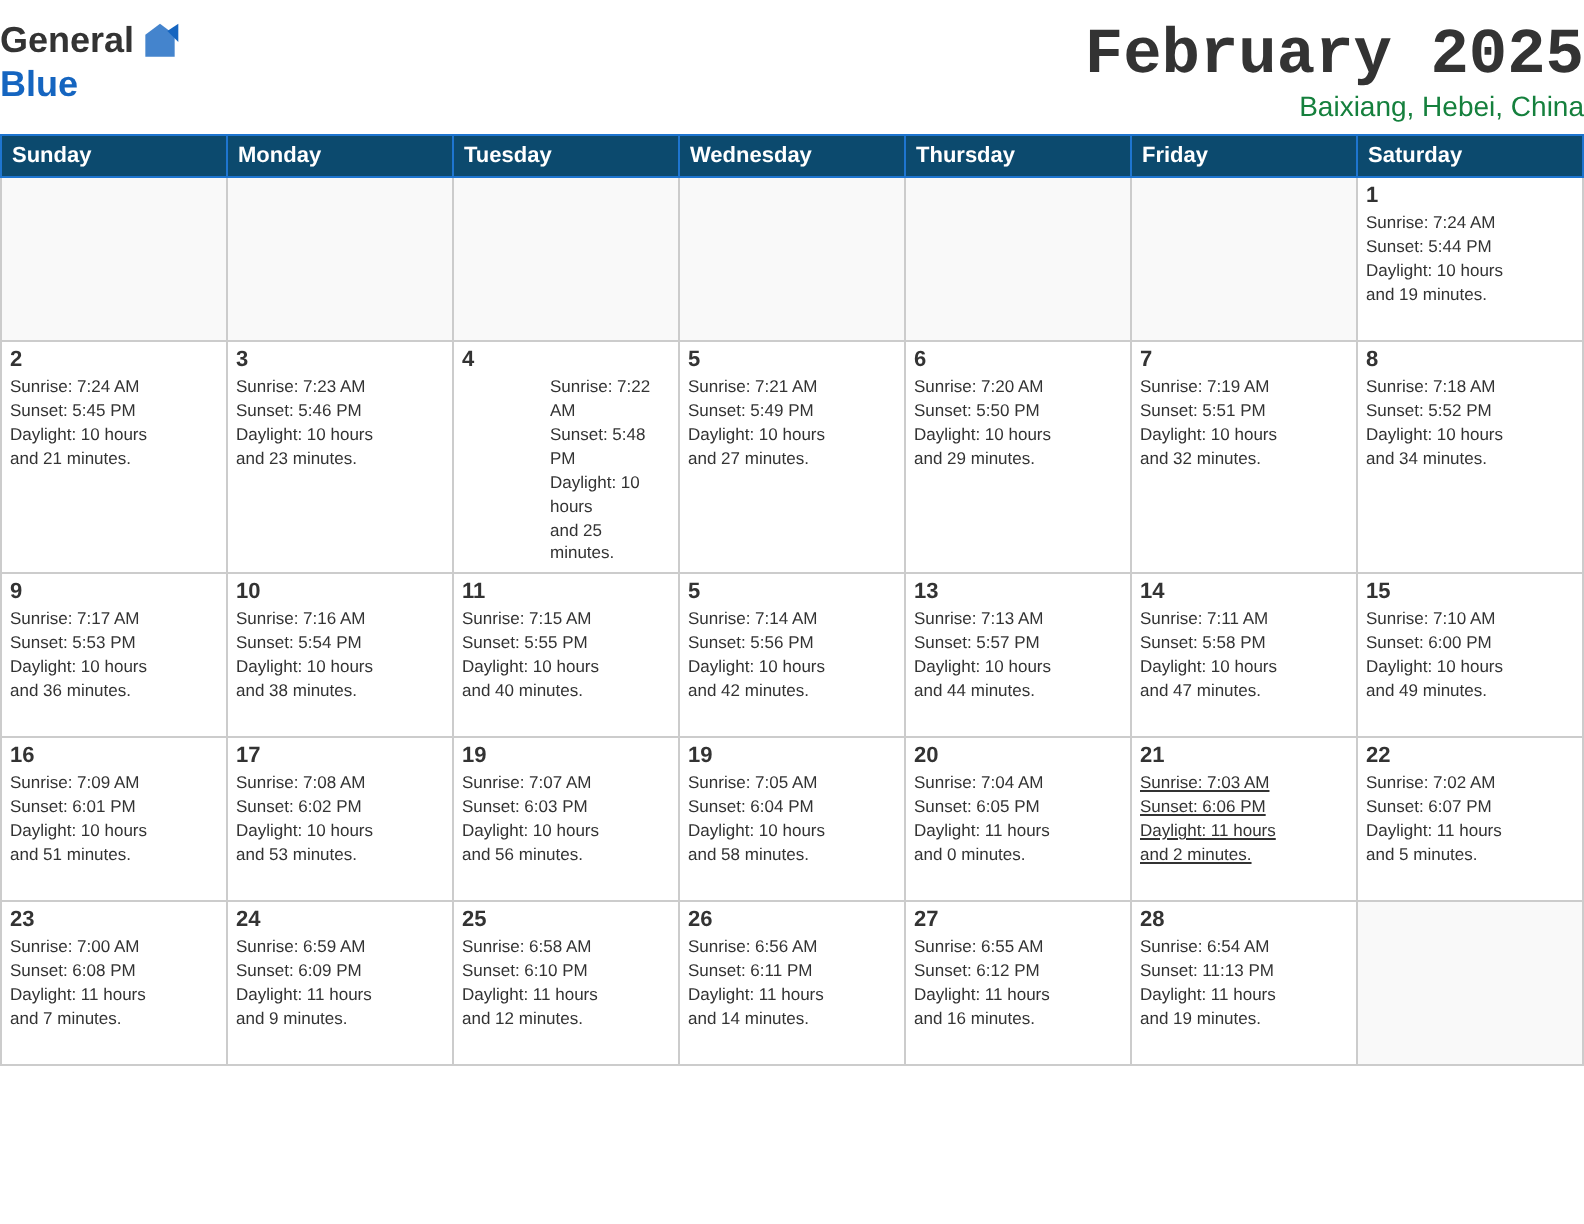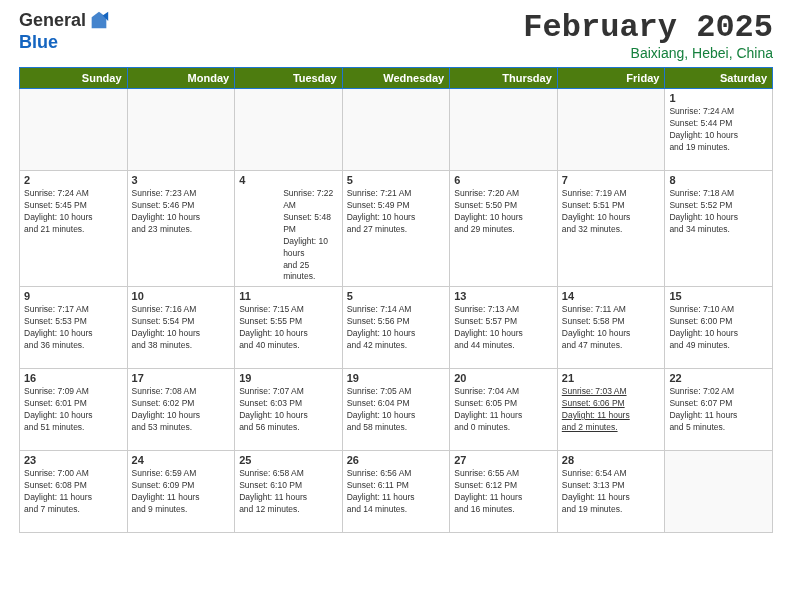--- a/index.html
+++ b/index.html
@@ -6,21 +6,21 @@
     body {
       font-family: Arial, sans-serif;
       background: #fff;
       width: 792px;
       height: 612px;
       overflow: hidden;
     }
     .page {
       width: 792px;
       height: 612px;
-      padding: 10px 19px;
+      padding: 10px 0;
       border-radius: 13px;
     }
     .header {
       display: flex;
       justify-content: space-between;
       align-items: flex-start;
       margin-bottom: 6px;
     }
     .logo {
       display: flex;
@@ -51,26 +51,26 @@
     .location {
       font-size: 14px;
       color: #15803d;
     }
     .calendar {
       width: 100%;
       border-collapse: collapse;
       border: 1px solid #ccc;
     }
     .calendar th {
-      background-color: #4d7c0f;
+      background-color: #0c4a6e;
       color: #fff;
       font-size: 11px;
       font-weight: bold;
       padding: 4px 5px;
-      text-align: right;
+      text-align: left;
       border: 1px solid #1e75d0;
     }
     .calendar td {
       vertical-align: top;
       border: 1px solid #ccc;
       padding: 3px 4px;
       width: calc(100% / 7);
       min-height: 70px;
       height: 82px;
       font-size: 9px;
@@ -329,21 +329,21 @@
           <td>
             <span class="day-number">27</span>
             <div class="day-info" style="white-space: pre-line;">Sunrise: 6:55 AM
 Sunset: 6:12 PM
 Daylight: 11 hours
 and 16 minutes.</div>
           </td>
           <td>
             <span class="day-number">28</span>
             <div class="day-info" style="white-space: pre-line;">Sunrise: 6:54 AM
-Sunset: 3:13 PM
+Sunset: 11:13 PM
 Daylight: 11 hours
 and 19 minutes.</div>
           </td>
           <td class="empty"></td>
         </tr>
       </tbody>
   </table>
 </div>
 
 </body></html>

